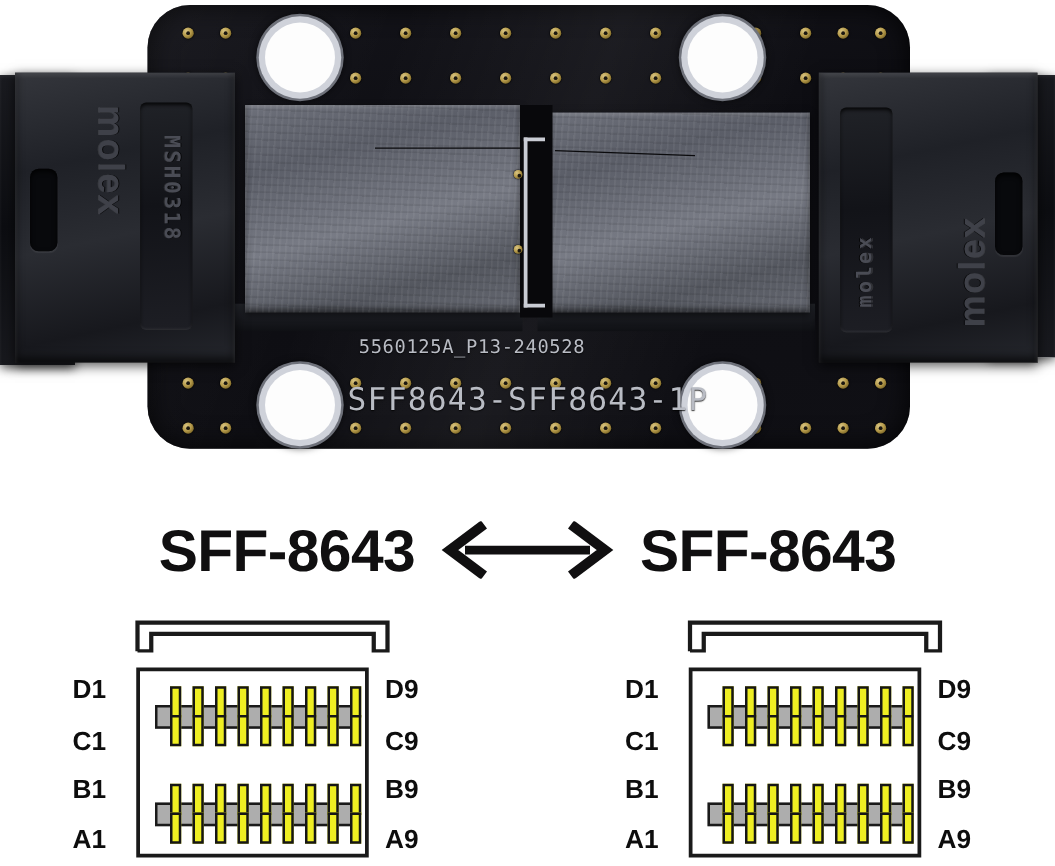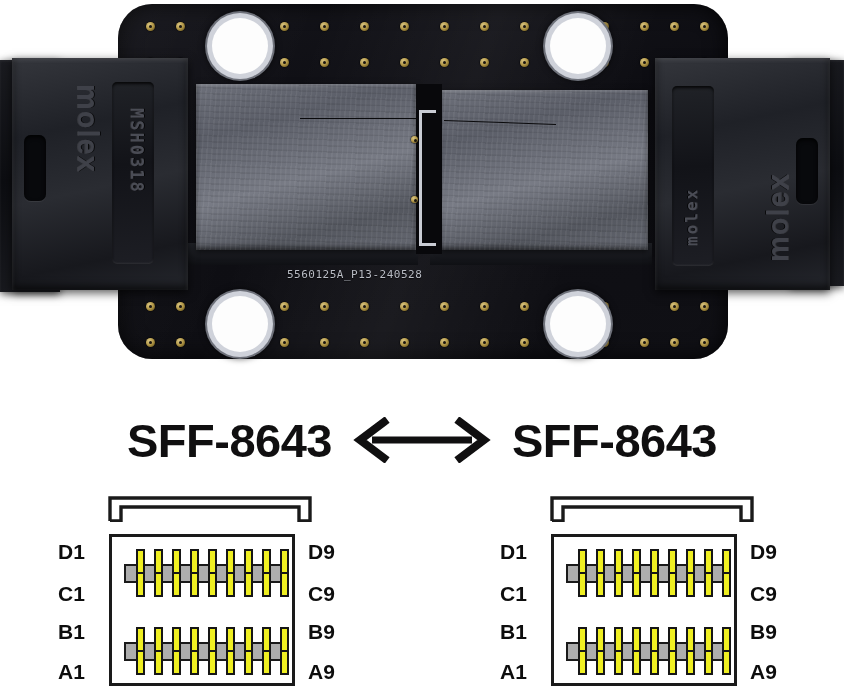--- a/index.html
+++ b/index.html
@@ -75,21 +75,21 @@
 
   
   .silk {
     position: absolute;
     color: #b9bcc4;
     font-family: "DejaVu Sans Mono", monospace;
     letter-spacing: 0.5px;
     white-space: nowrap;
     text-shadow: 0 1px 1px rgba(0,0,0,0.8);
   }
-  .silk-small { font-size: 11px; }
+  .silk-small { font-size: 15px; }
   .silk-big   { font-size: 25px; letter-spacing: 1px; }
 
   
   .grey-block {
     position: absolute;
     background: linear-gradient(165deg, #6d707a 0%, #5b5e68 25%, #787b85 55%, #54575f 80%, #666972 100%);
     box-shadow: inset 0 2px 3px rgba(255,255,255,0.16), inset 0 -3px 5px rgba(0,0,0,0.55), 0 2px 6px rgba(0,0,0,0.6);
   }
   .grey-block .tex {
     position: absolute; inset: 0;
@@ -323,20 +323,21 @@
         <div class="via" style="left: 560px; top: 302px;"></div>
         <div class="via" style="left: 600px; top: 302px;"></div>
       </div>
 
     <div class="mount-hole" style="left:212px; top:18px;  width:56px; height:56px;"></div>
     <div class="mount-hole" style="left:550px; top:18px;  width:56px; height:56px;"></div>
     <div class="mount-hole" style="left:212px; top:296px; width:56px; height:56px;"></div>
     <div class="mount-hole" style="left:550px; top:296px; width:56px; height:56px;"></div>
 
     <div class="silk silk-small" style="left:287px; top:268px;">5560125A_P13-240528</div>
+    <div class="silk silk-big" style="left:278px; top:305px;">SFF8643-SFF8643-1P</div>
 
     <div class="grey-foot" style="left:186px; top:243px; width:232px; height:22px;"></div>
     <div class="grey-foot" style="left:430px; top:243px; width:222px; height:22px;"></div>
 
     <div class="grey-block" style="left:196px; top:84px; width:220px; height:166px;">
       <div class="tex"></div>
     </div>
     <div class="grey-block" style="left:440px; top:90px; width:208px; height:160px;">
       <div class="tex"></div>
     </div>

